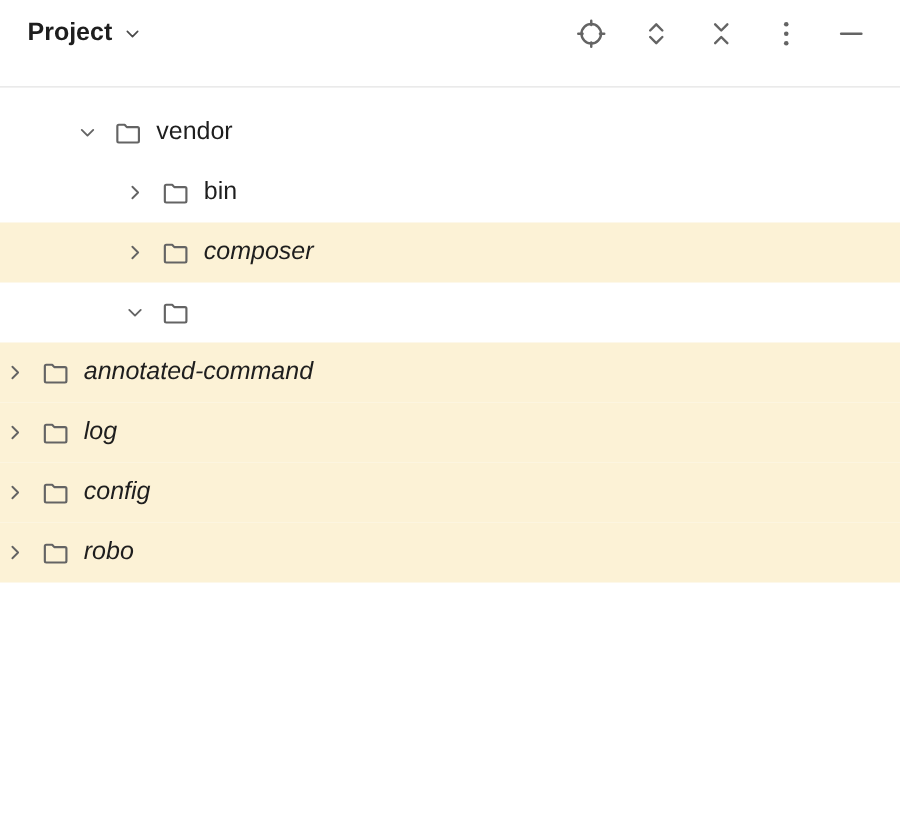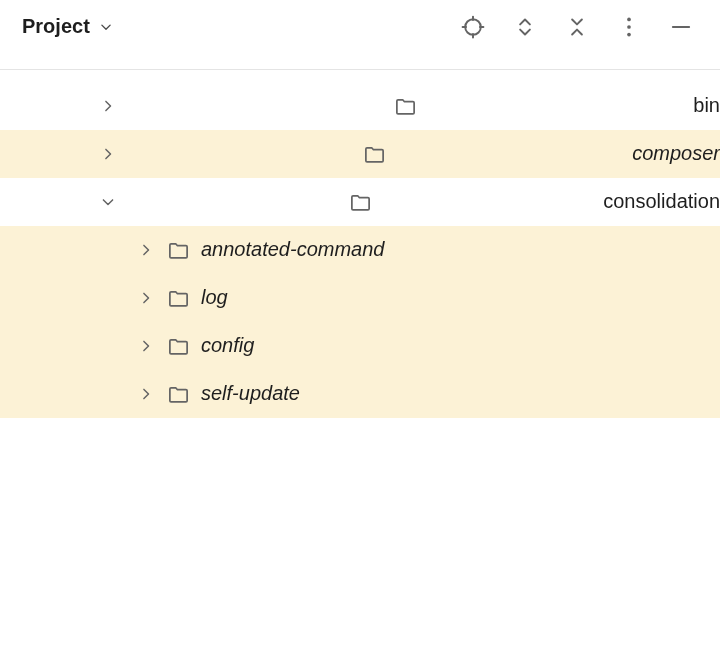--- a/index.html
+++ b/index.html
@@ -65,22 +65,22 @@
   .row {
     height: 48px;
     display: flex;
     align-items: center;
     font-size: 20px;
     cursor: pointer;
     white-space: nowrap;
   }
   .row.hl { background: var(--highlight, #fcf2d6); font-style: italic; }
   .lvl1 { padding-left: 58px; }
-  .lvl2 { padding-left: 96px; justify-content: space-between; }
-  .lvl3 { padding-left: 134px; }
+  .lvl2 { padding-left: 96px; }
+  .lvl3 { }
   .chev {
     width: 24px; height: 24px;
     flex: 0 0 auto;
     display: flex; align-items: center; justify-content: center;
   }
   .folder-wrap {
     width: 24px; height: 24px;
     flex: 0 0 auto;
     margin: 0 11px 0 8px;
     display: flex; align-items: center; justify-content: center;
@@ -167,20 +167,33 @@
             <use href="#i-minus"></use>
           </svg>
       </span>
     </div>
   </div>
 </div>
 
 <div class="tree">
 
 
+  <div class="row lvl1">
+    <span class="chev">
+        <svg class="ic" width="20" height="20" viewBox="0 0 24 24">
+          <use href="#i-chevron-down"></use>
+        </svg>
+      </span>
+    <span class="folder-wrap">
+        <svg class="ic" width="23" height="23" viewBox="0 0 24 24">
+          <use href="#i-folder"></use>
+        </svg>
+      </span>
+    <span class="label">vendor</span>
+  </div>
 
   <div class="row lvl2">
     <span class="chev">
         <svg class="ic" width="20" height="20" viewBox="0 0 24 24">
           <use href="#i-chevron-right"></use>
         </svg>
       </span>
     <span class="folder-wrap">
         <svg class="ic" width="23" height="23" viewBox="0 0 24 24">
           <use href="#i-folder"></use>
@@ -207,21 +220,20 @@
     <span class="chev">
         <svg class="ic" width="20" height="20" viewBox="0 0 24 24">
           <use href="#i-chevron-down"></use>
         </svg>
       </span>
     <span class="folder-wrap">
         <svg class="ic" width="23" height="23" viewBox="0 0 24 24">
           <use href="#i-folder"></use>
         </svg>
       </span>
-    <span class="label">consolidation</span>
   </div>
 
   <div class="row lvl3 hl">
     <span class="chev">
         <svg class="ic" width="20" height="20" viewBox="0 0 24 24">
           <use href="#i-chevron-right"></use>
         </svg>
       </span>
     <span class="folder-wrap">
         <svg class="ic" width="23" height="23" viewBox="0 0 24 24">
@@ -253,29 +265,29 @@
       </span>
     <span class="folder-wrap">
         <svg class="ic" width="23" height="23" viewBox="0 0 24 24">
           <use href="#i-folder"></use>
         </svg>
       </span>
     <span class="label">config</span>
   </div>
 
 
-
-  <div class="row lvl3 hl">
-    <span class="chev">
-        <svg class="ic" width="20" height="20" viewBox="0 0 24 24">
-          <use href="#i-chevron-right"></use>
-        </svg>
-      </span>
-    <span class="folder-wrap">
-        <svg class="ic" width="23" height="23" viewBox="0 0 24 24">
-          <use href="#i-folder"></use>
-        </svg>
-      </span>
-    <span class="label">self-update</span>
-  </div>
+  <div class="row lvl3 hl">
+    <span class="chev">
+        <svg class="ic" width="20" height="20" viewBox="0 0 24 24">
+          <use href="#i-chevron-right"></use>
+        </svg>
+      </span>
+    <span class="folder-wrap">
+        <svg class="ic" width="23" height="23" viewBox="0 0 24 24">
+          <use href="#i-folder"></use>
+        </svg>
+      </span>
+    <span class="label">robo</span>
+  </div>
+
 
 
 </div>
 
 </body></html>

